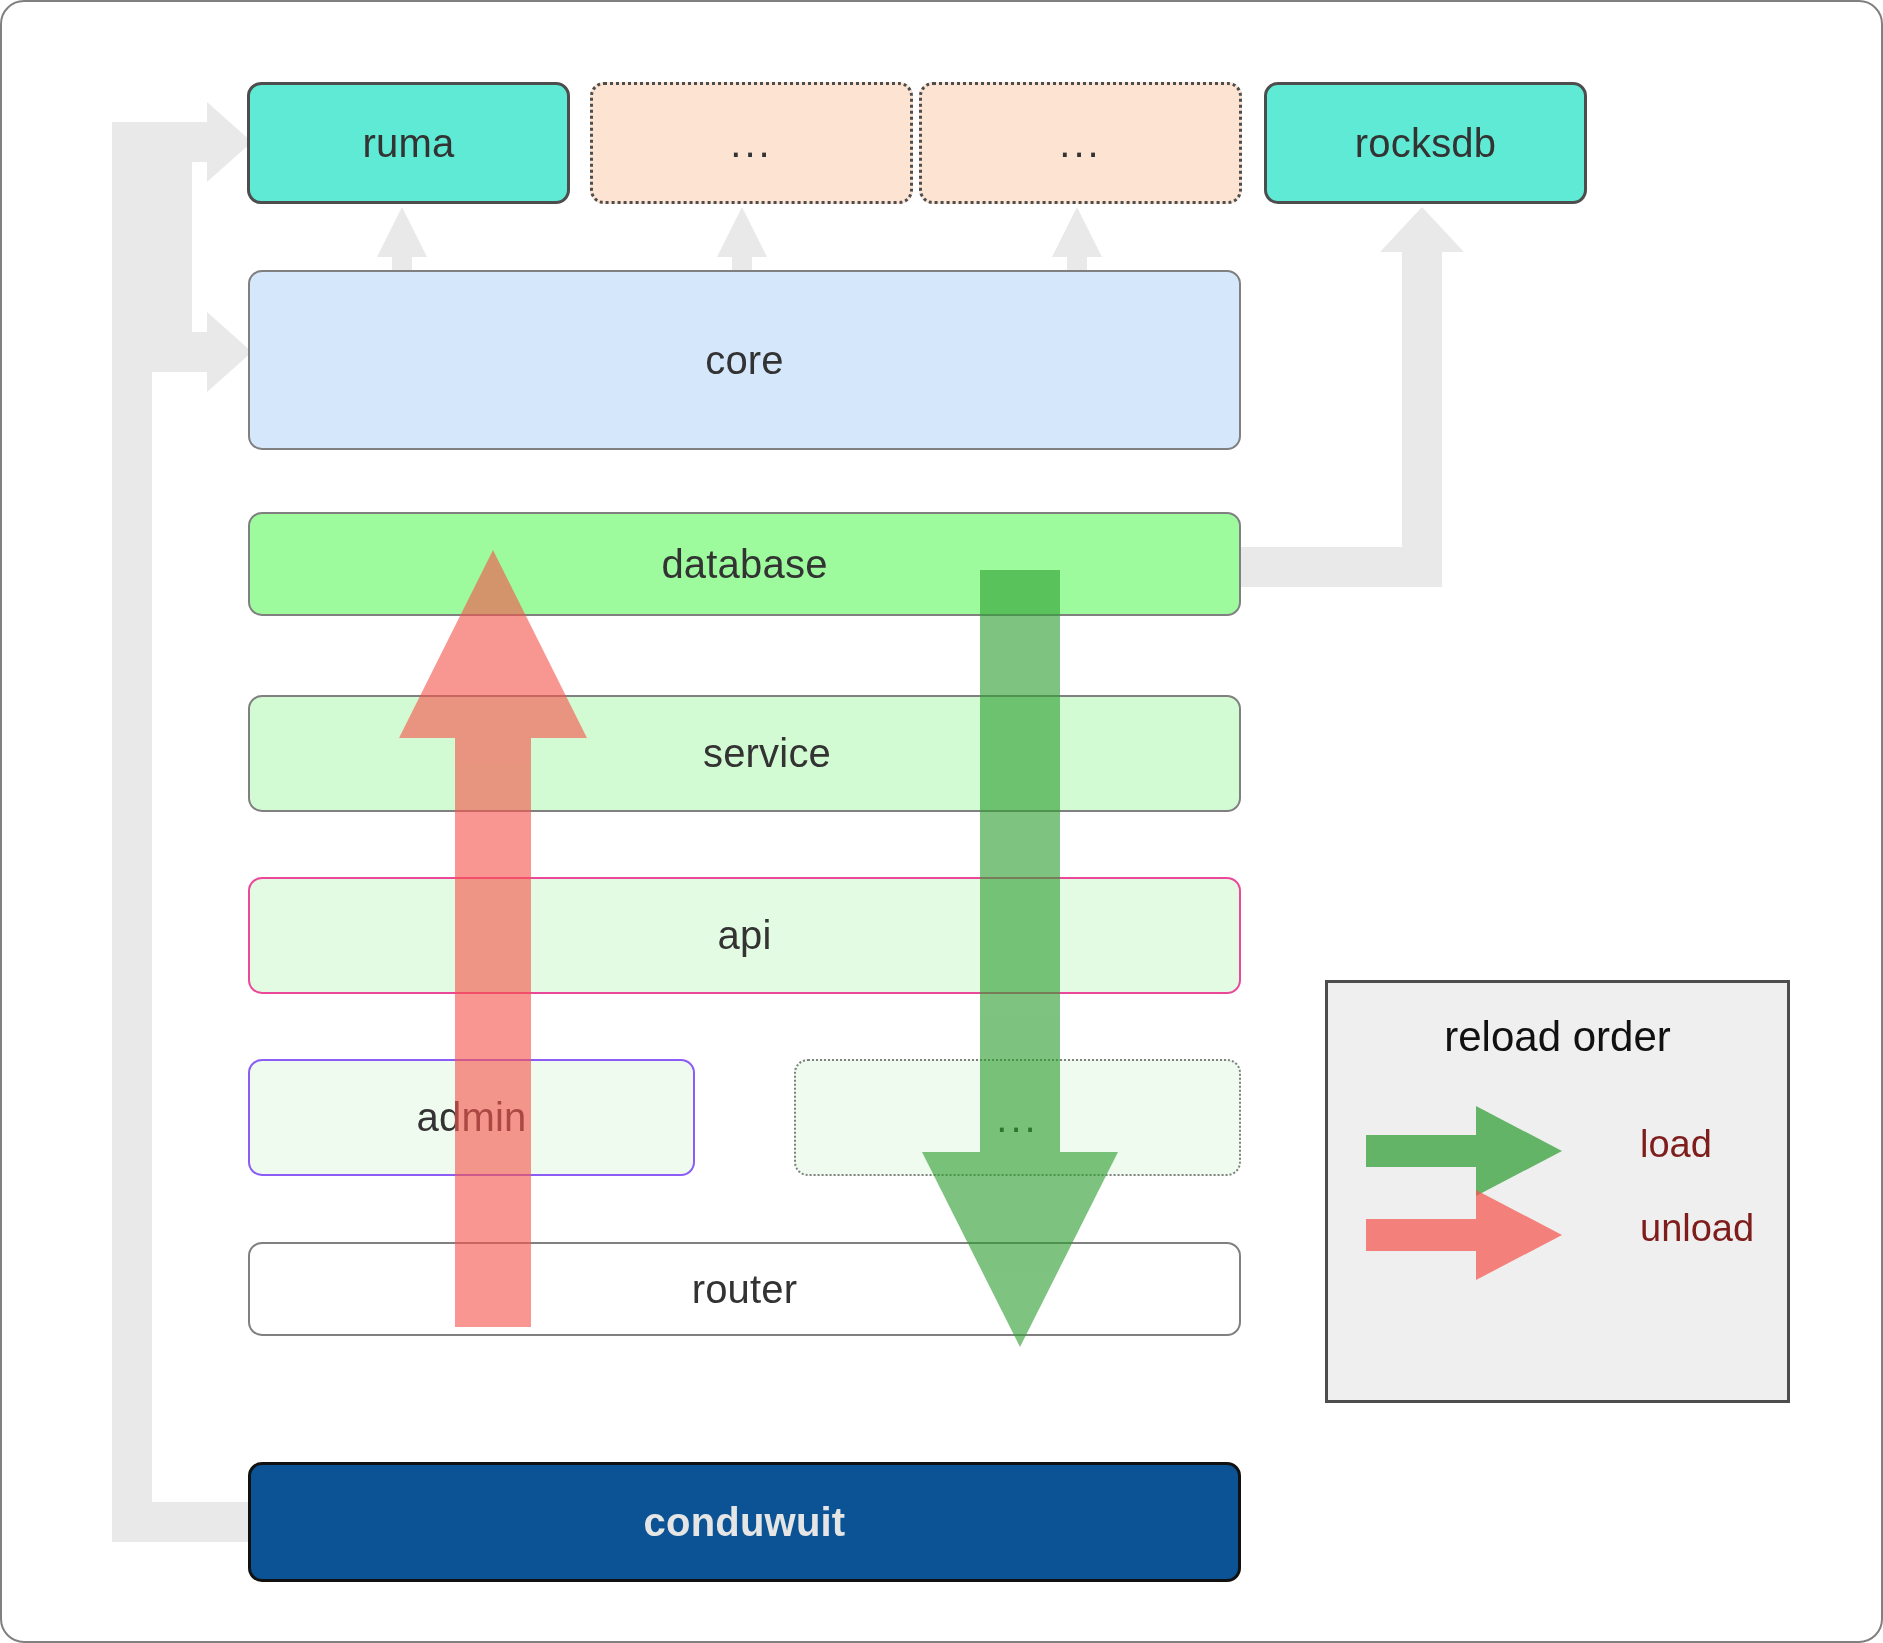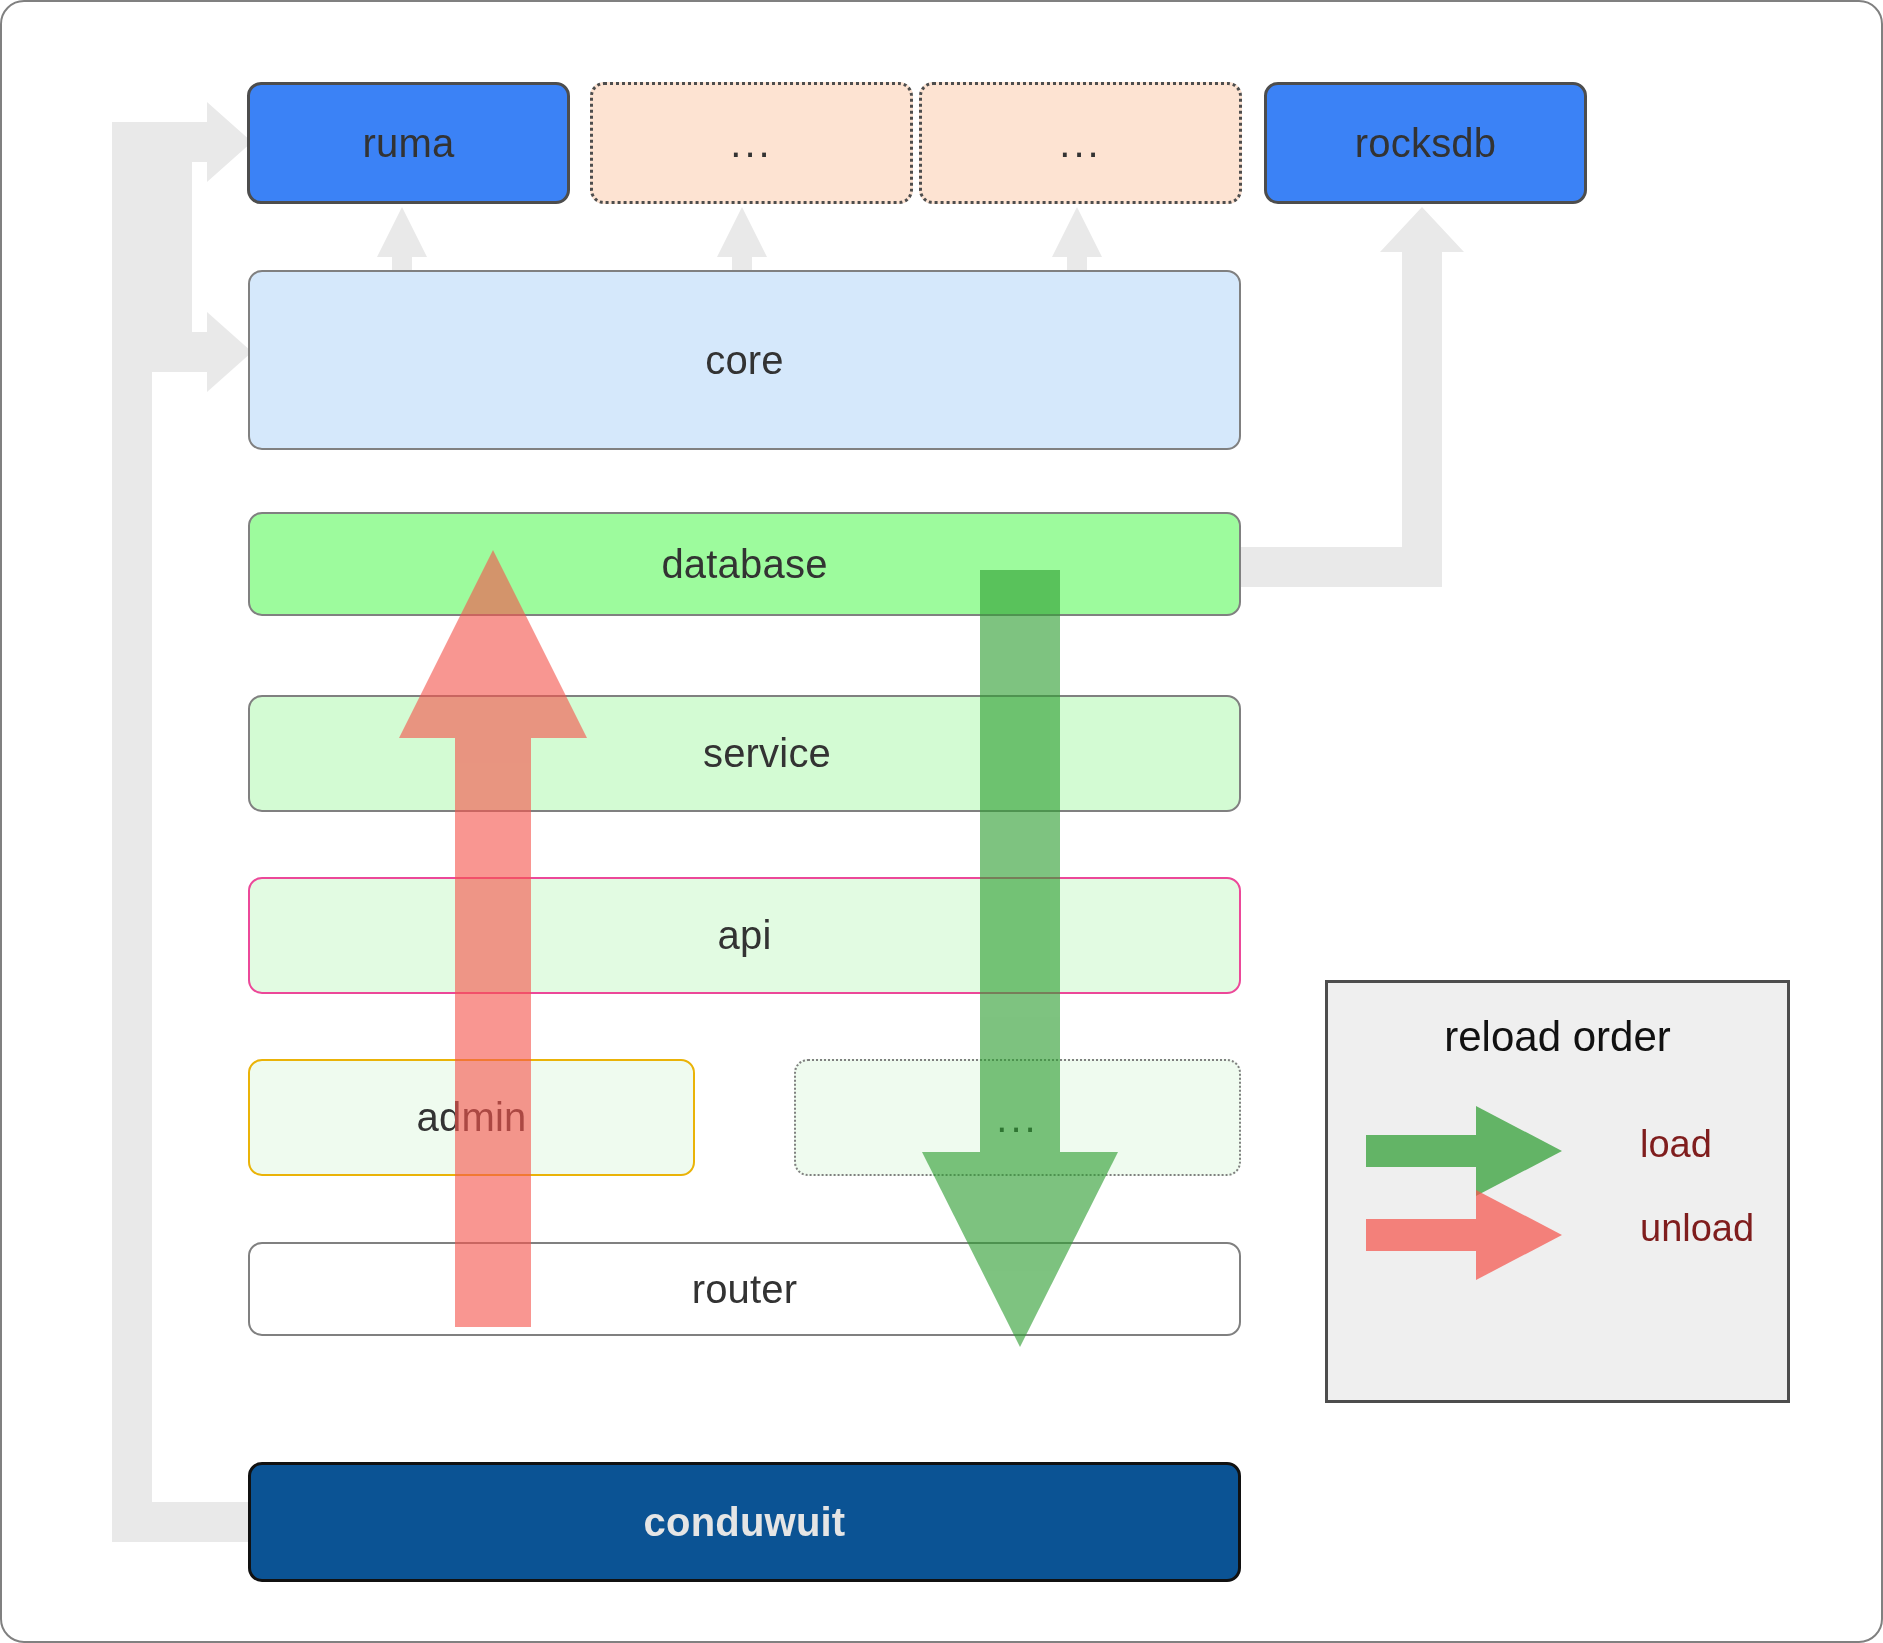--- a/index.html
+++ b/index.html
@@ -16,27 +16,27 @@
   .node{
     position:absolute;
     box-sizing:border-box;
     display:flex;align-items:center;justify-content:center;
     border-radius:14px;
     font-size:40px;
     color:#333333;
     letter-spacing:.2px;
   }
   .node.dots{font-size:40px;letter-spacing:3px;line-height:.4;}
-  .orange{background:#3b82f6;border:3px solid #4d4d4d;}
+  .orange{background:#5eead4;border:3px solid #4d4d4d;}
   .orange-dot{background:#fde3d2;border:3px dotted #4d4d4d;}
   .blue{background:#d5e8fb;border:2px solid #808080;}
   .green1{background:#9dfb9d;border:2px solid #808080;}
   .green2{background:#d3fbd3;border:2px solid #808080;padding-left:45px;}
   .green3{background:#e2fbe2;border:2px solid #ec4899;}
-  .green4{background:#effbef;border:2px solid #eab308;}
+  .green4{background:#effbef;border:2px solid #8b5cf6;}
   .green4-dot{background:#effbef;border:2px dotted #808080;}
   .white{background:#ffffff;border:2px solid #808080;}
   .navy{background:#0b5394;border:3px solid #111111;color:#e5e5e5;font-weight:bold;}
 
   .label{position:relative;z-index:3;pointer-events:none;}
 
   svg.overlay{position:absolute;left:0;top:0;width:1883px;height:1643px;}
   svg.under{z-index:1;}
   svg.over{z-index:4;}
 

